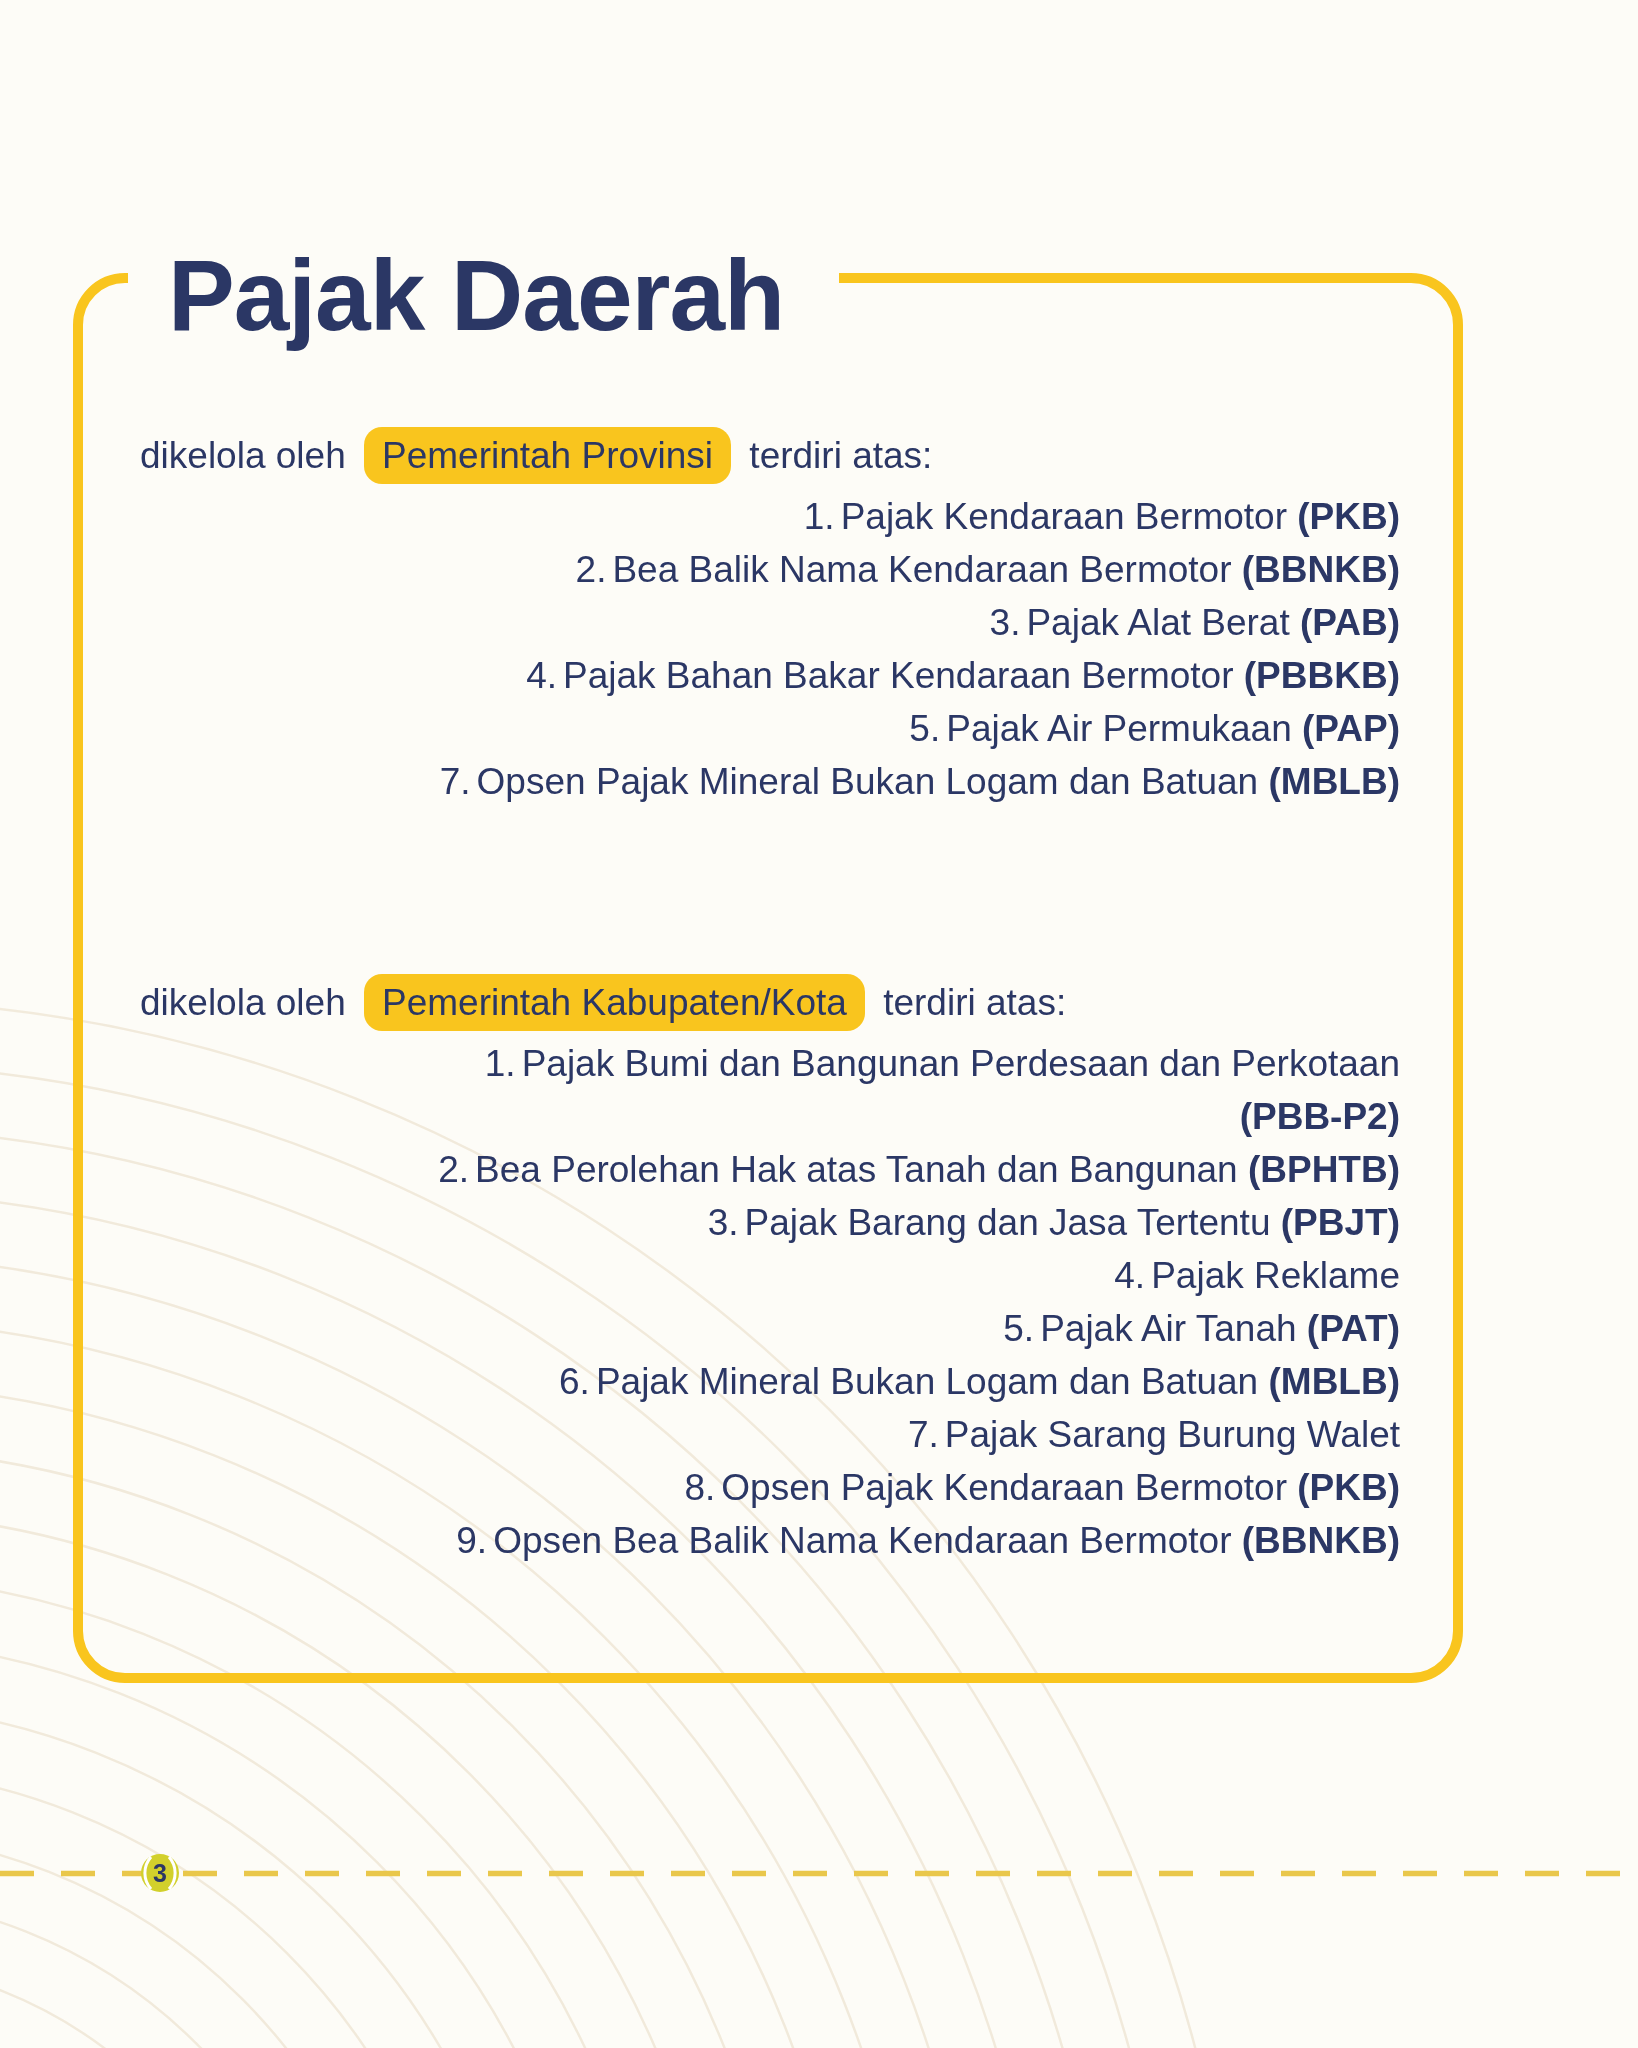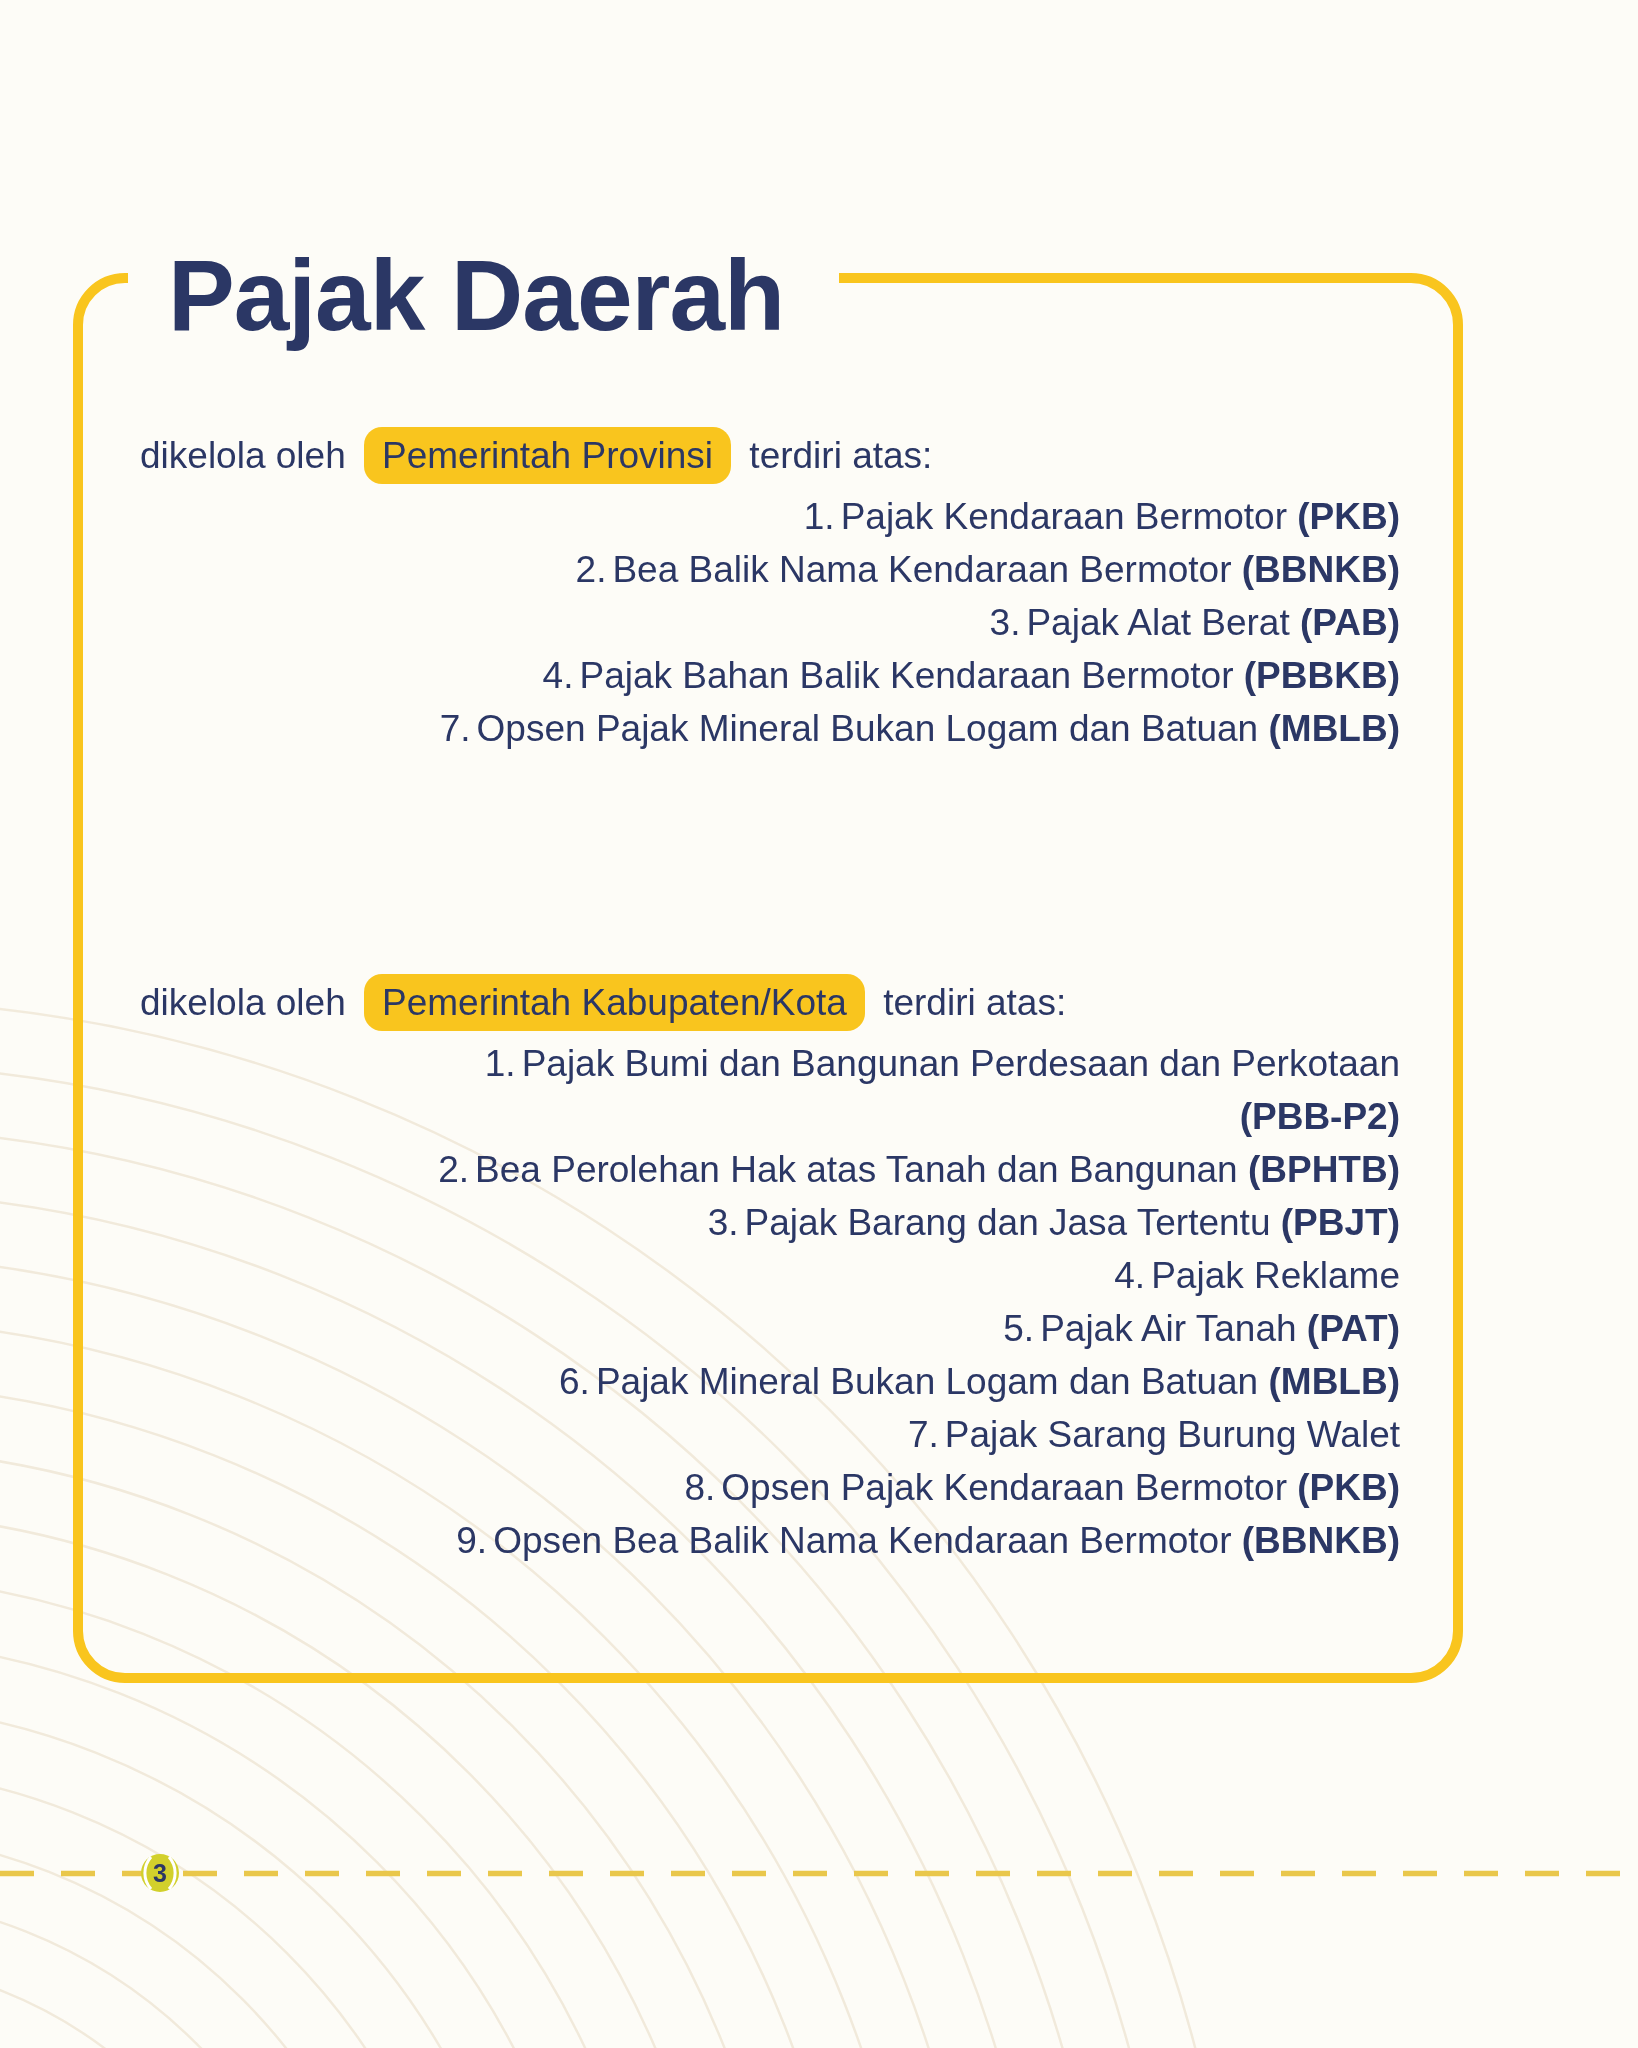--- a/index.html
+++ b/index.html
@@ -76,21 +76,22 @@
 <h1 class="title" style="margin:0;">Pajak Daerah</h1>
 
 <div class="section s0">
   <div class="intro">
     <span class="prefix">dikelola oleh </span><span class="hl">Pemerintah Provinsi</span><span class="suffix"> terdiri atas:</span>
   </div>
   <div class="list">
       <div class="item"><span class="num">1.</span><span class="txt">Pajak Kendaraan Bermotor</span>&nbsp;<b class="abbr">(PKB)</b></div>
       <div class="item"><span class="num">2.</span><span class="txt">Bea Balik Nama Kendaraan Bermotor</span>&nbsp;<b class="abbr">(BBNKB)</b></div>
       <div class="item"><span class="num">3.</span><span class="txt">Pajak Alat Berat</span>&nbsp;<b class="abbr">(PAB)</b></div>
-      <div class="item"><span class="num">4.</span><span class="txt">Pajak Bahan Balik Kendaraan Bermotor</span>&nbsp;<b class="abbr">(PBBKB)</b></div>
+      <div class="item"><span class="num">4.</span><span class="txt">Pajak Bahan Bakar Kendaraan Bermotor</span>&nbsp;<b class="abbr">(PBBKB)</b></div>
+      <div class="item"><span class="num">5.</span><span class="txt">Pajak Air Permukaan</span>&nbsp;<b class="abbr">(PAP)</b></div>
       <div class="item"><span class="num">7.</span><span class="txt">Opsen Pajak Mineral Bukan Logam dan Batuan</span>&nbsp;<b class="abbr">(MBLB)</b></div>
     </div>
 </div>
 
 <div class="section s1">
   <div class="intro">
     <span class="prefix">dikelola oleh </span><span class="hl">Pemerintah Kabupaten/Kota</span><span class="suffix"> terdiri atas:</span>
   </div>
   <div class="list">
       <div class="item"><span class="num">1.</span><span class="txt">Pajak Bumi dan Bangunan Perdesaan dan Perkotaan</span><b class="abbr block">(PBB-P2)</b></div>

